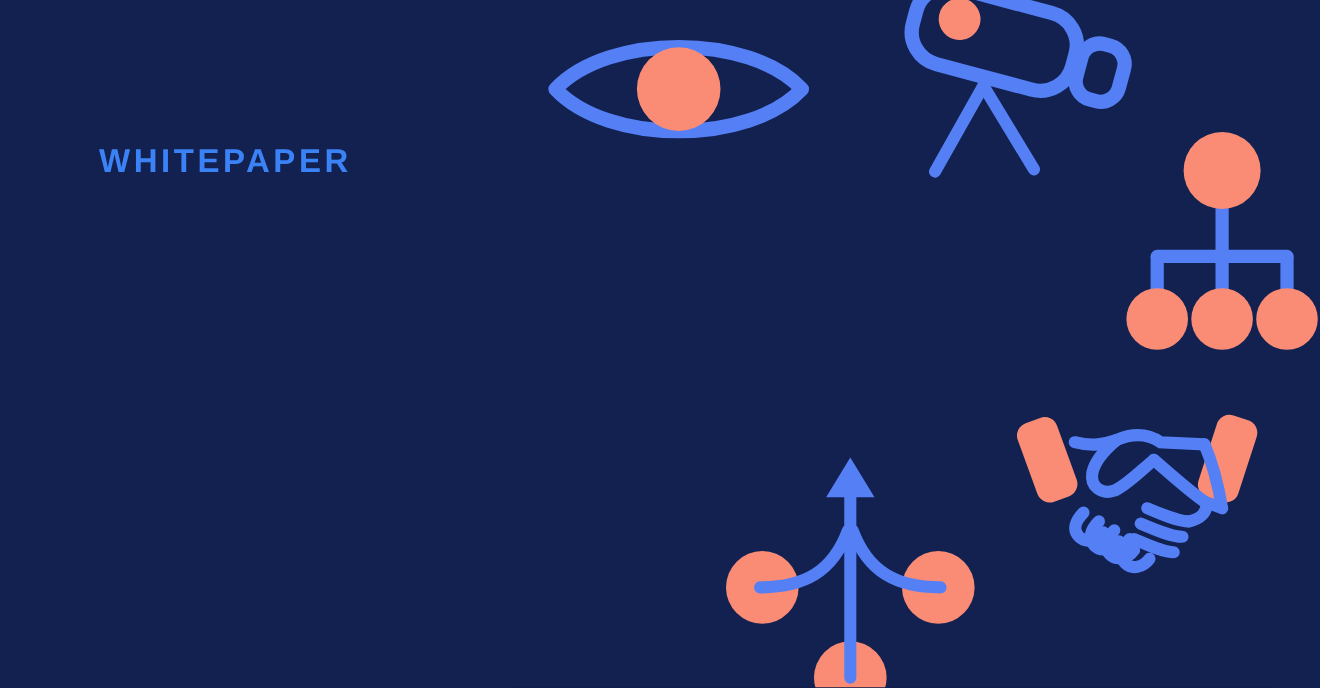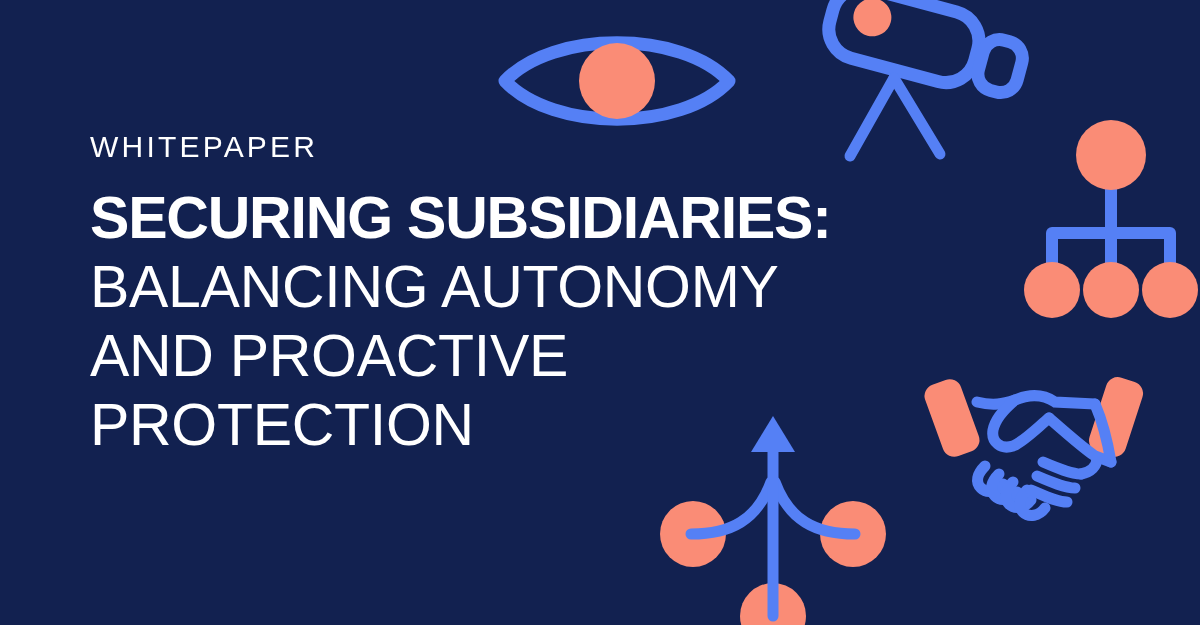--- a/index.html
+++ b/index.html
@@ -18,26 +18,26 @@
 
   
   #text-block {
     position: absolute;
     left: 90px;
     top: 132px;
     width: 960px;
     z-index: 5;
   }
   #eyebrow {
-    color: #ffffff;
+    color: #3b82f6;
     font-size: 30px;
-    font-weight: normal;
+    font-weight: bold;
     letter-spacing: 3.2px;
     line-height: 1;
-    margin: 0 0 22px 0;
+    margin: 0 0 36px 0;
     font-family: "Liberation Sans", sans-serif;
   }
   #headline {
     margin: 0;
     color: #FFFFFF;
     font-size: 59px;
     line-height: 69px;
     font-weight: 400;
     letter-spacing: -0.3px;
     font-family: "Liberation Sans", sans-serif;
@@ -124,21 +124,15 @@
 
       <path d="M46 126 C 86 126, 112 112, 126 74" stroke="#5580F5" stroke-width="11" stroke-linecap="round" fill="none"></path>
       <path d="M210 126 C 170 126, 144 112, 130 74" stroke="#5580F5" stroke-width="11" stroke-linecap="round" fill="none"></path>
       <path d="M128 208 L 128 26" stroke="#5580F5" stroke-width="11" stroke-linecap="round" fill="none"></path>
       <path d="M128 8 L 150 44 L 106 44 Z" fill="#5580F5"></path>
     </svg>
   </div>
 
   <div id="text-block">
     <div id="eyebrow">WHITEPAPER</div>
-    <h1 id="headline">
-      <span class="ln bold">SECURING SUBSIDIARIES:</span>
-      <span class="ln">BALANCING AUTONOMY</span>
-      <span class="ln">AND PROACTIVE</span>
-      <span class="ln">PROTECTION</span>
-    </h1>
   </div>
 
 </div>
 
 </body></html>

